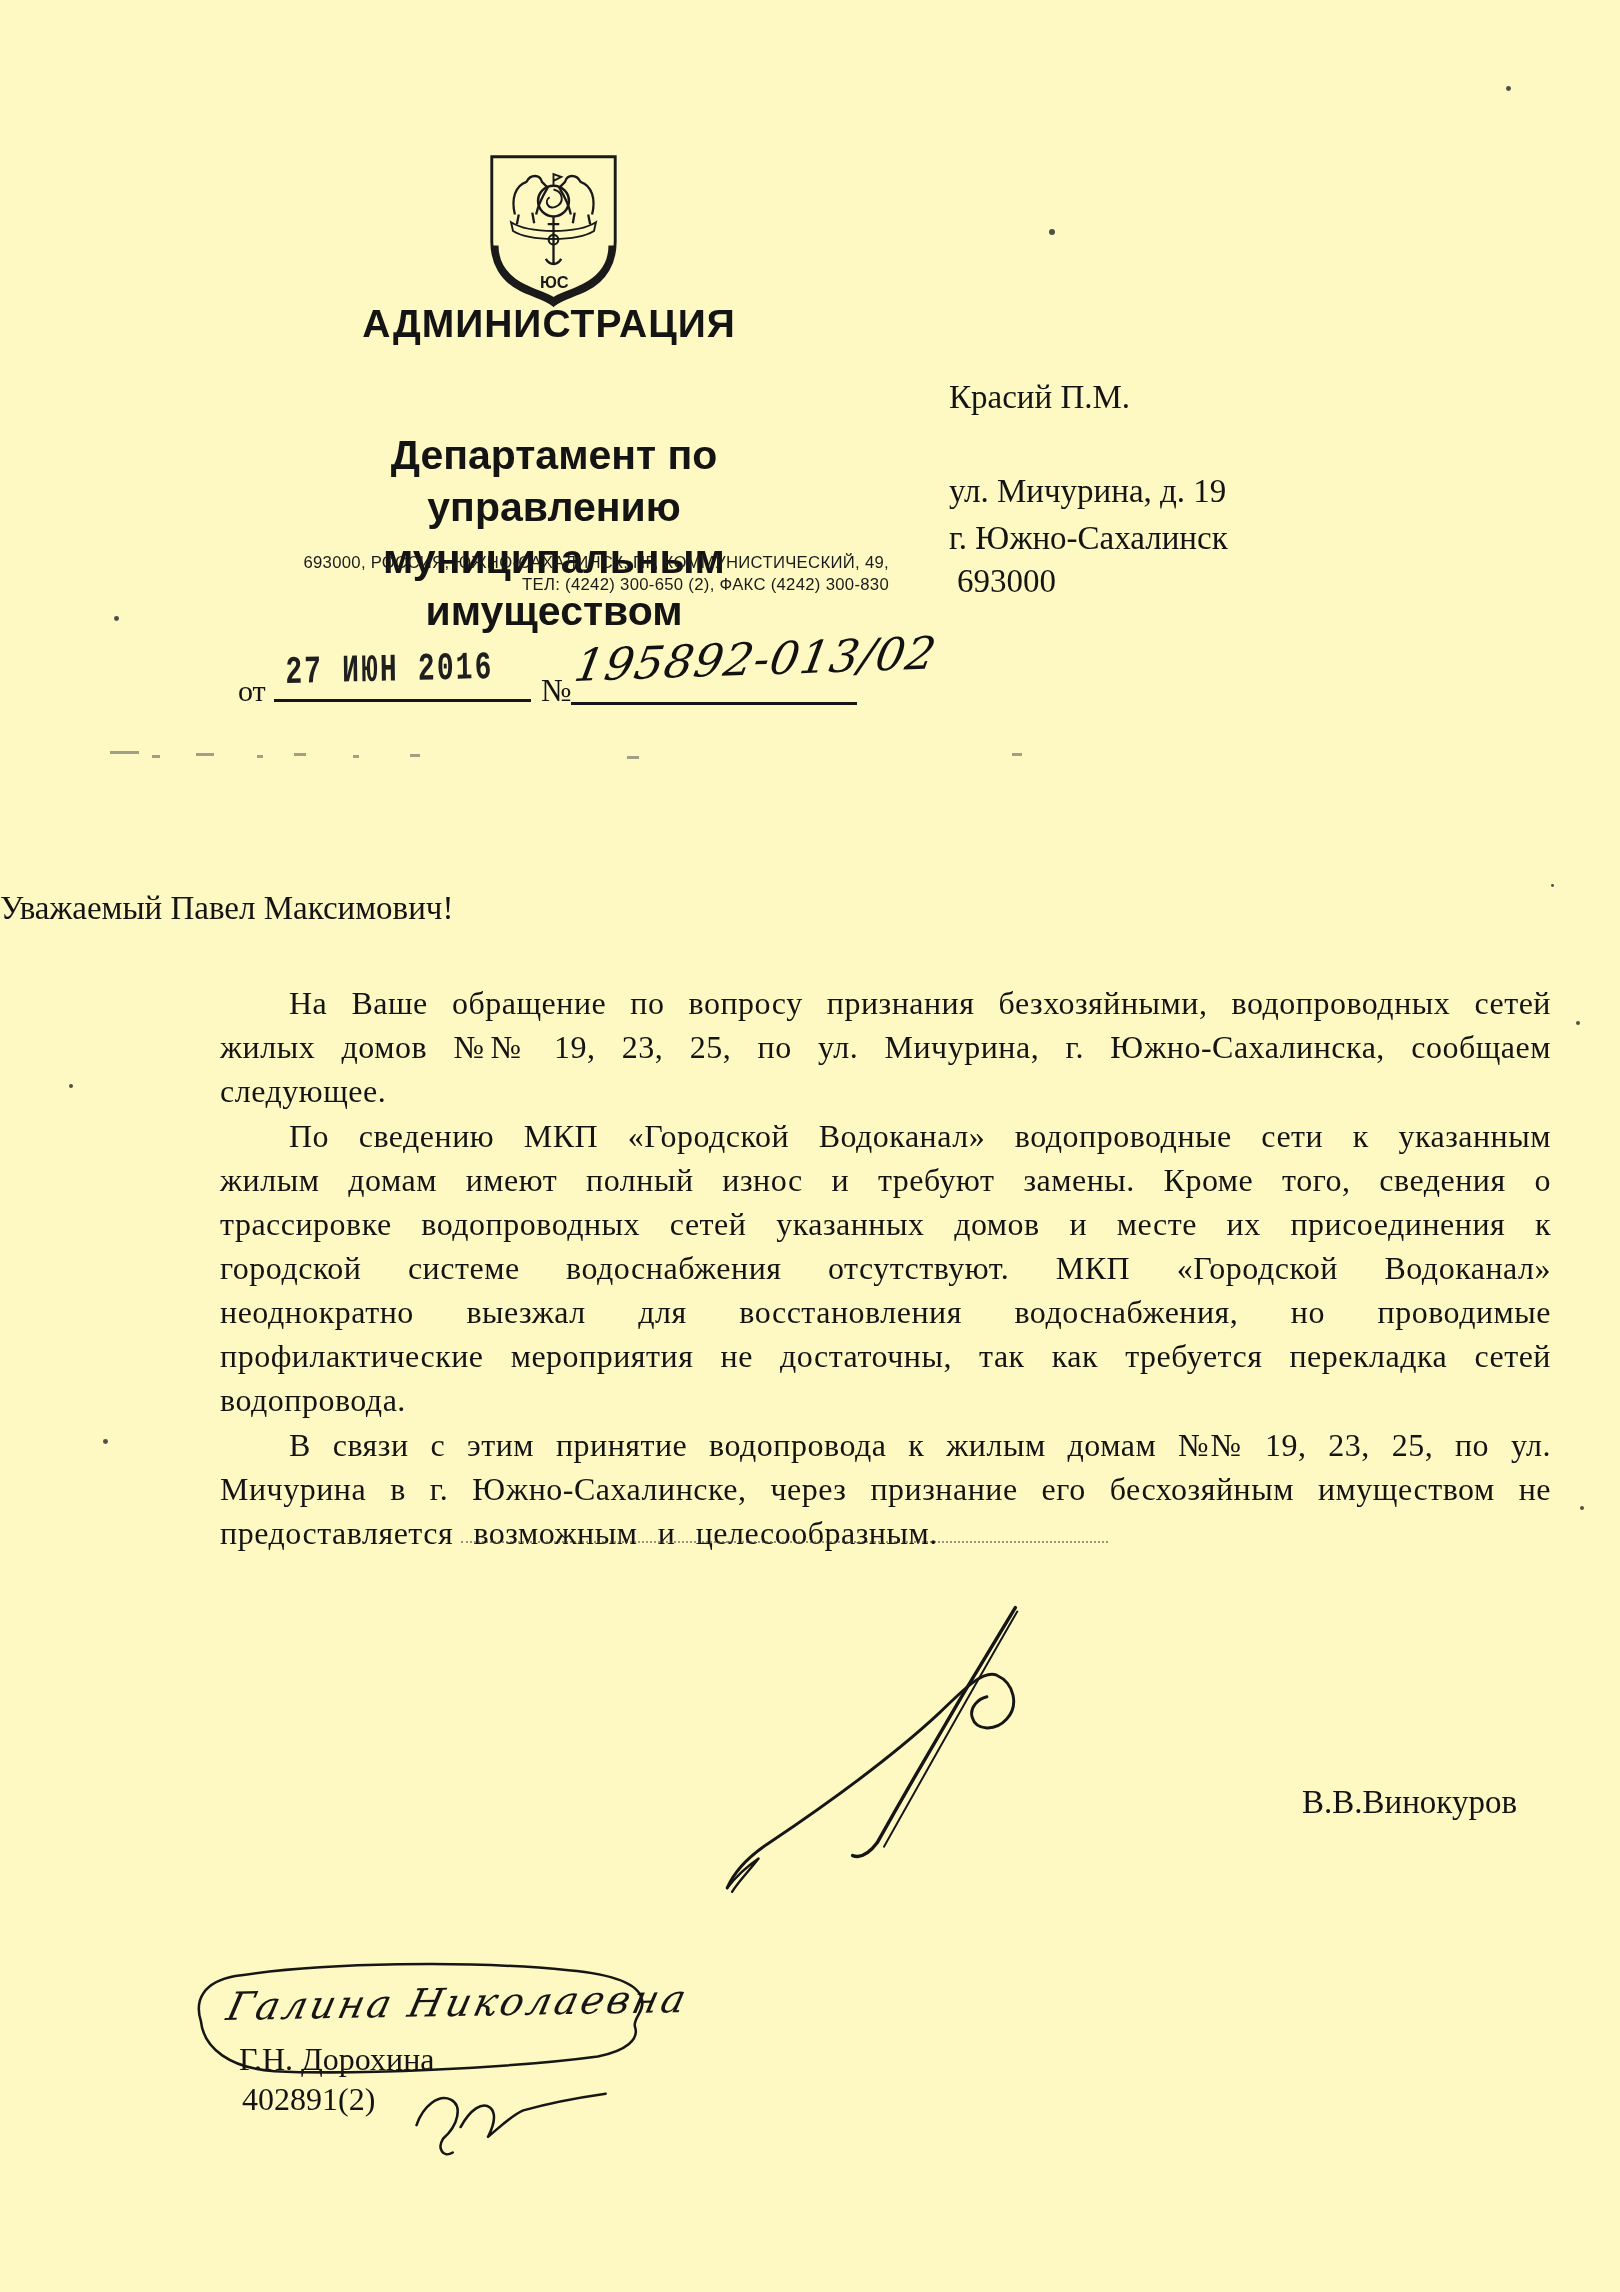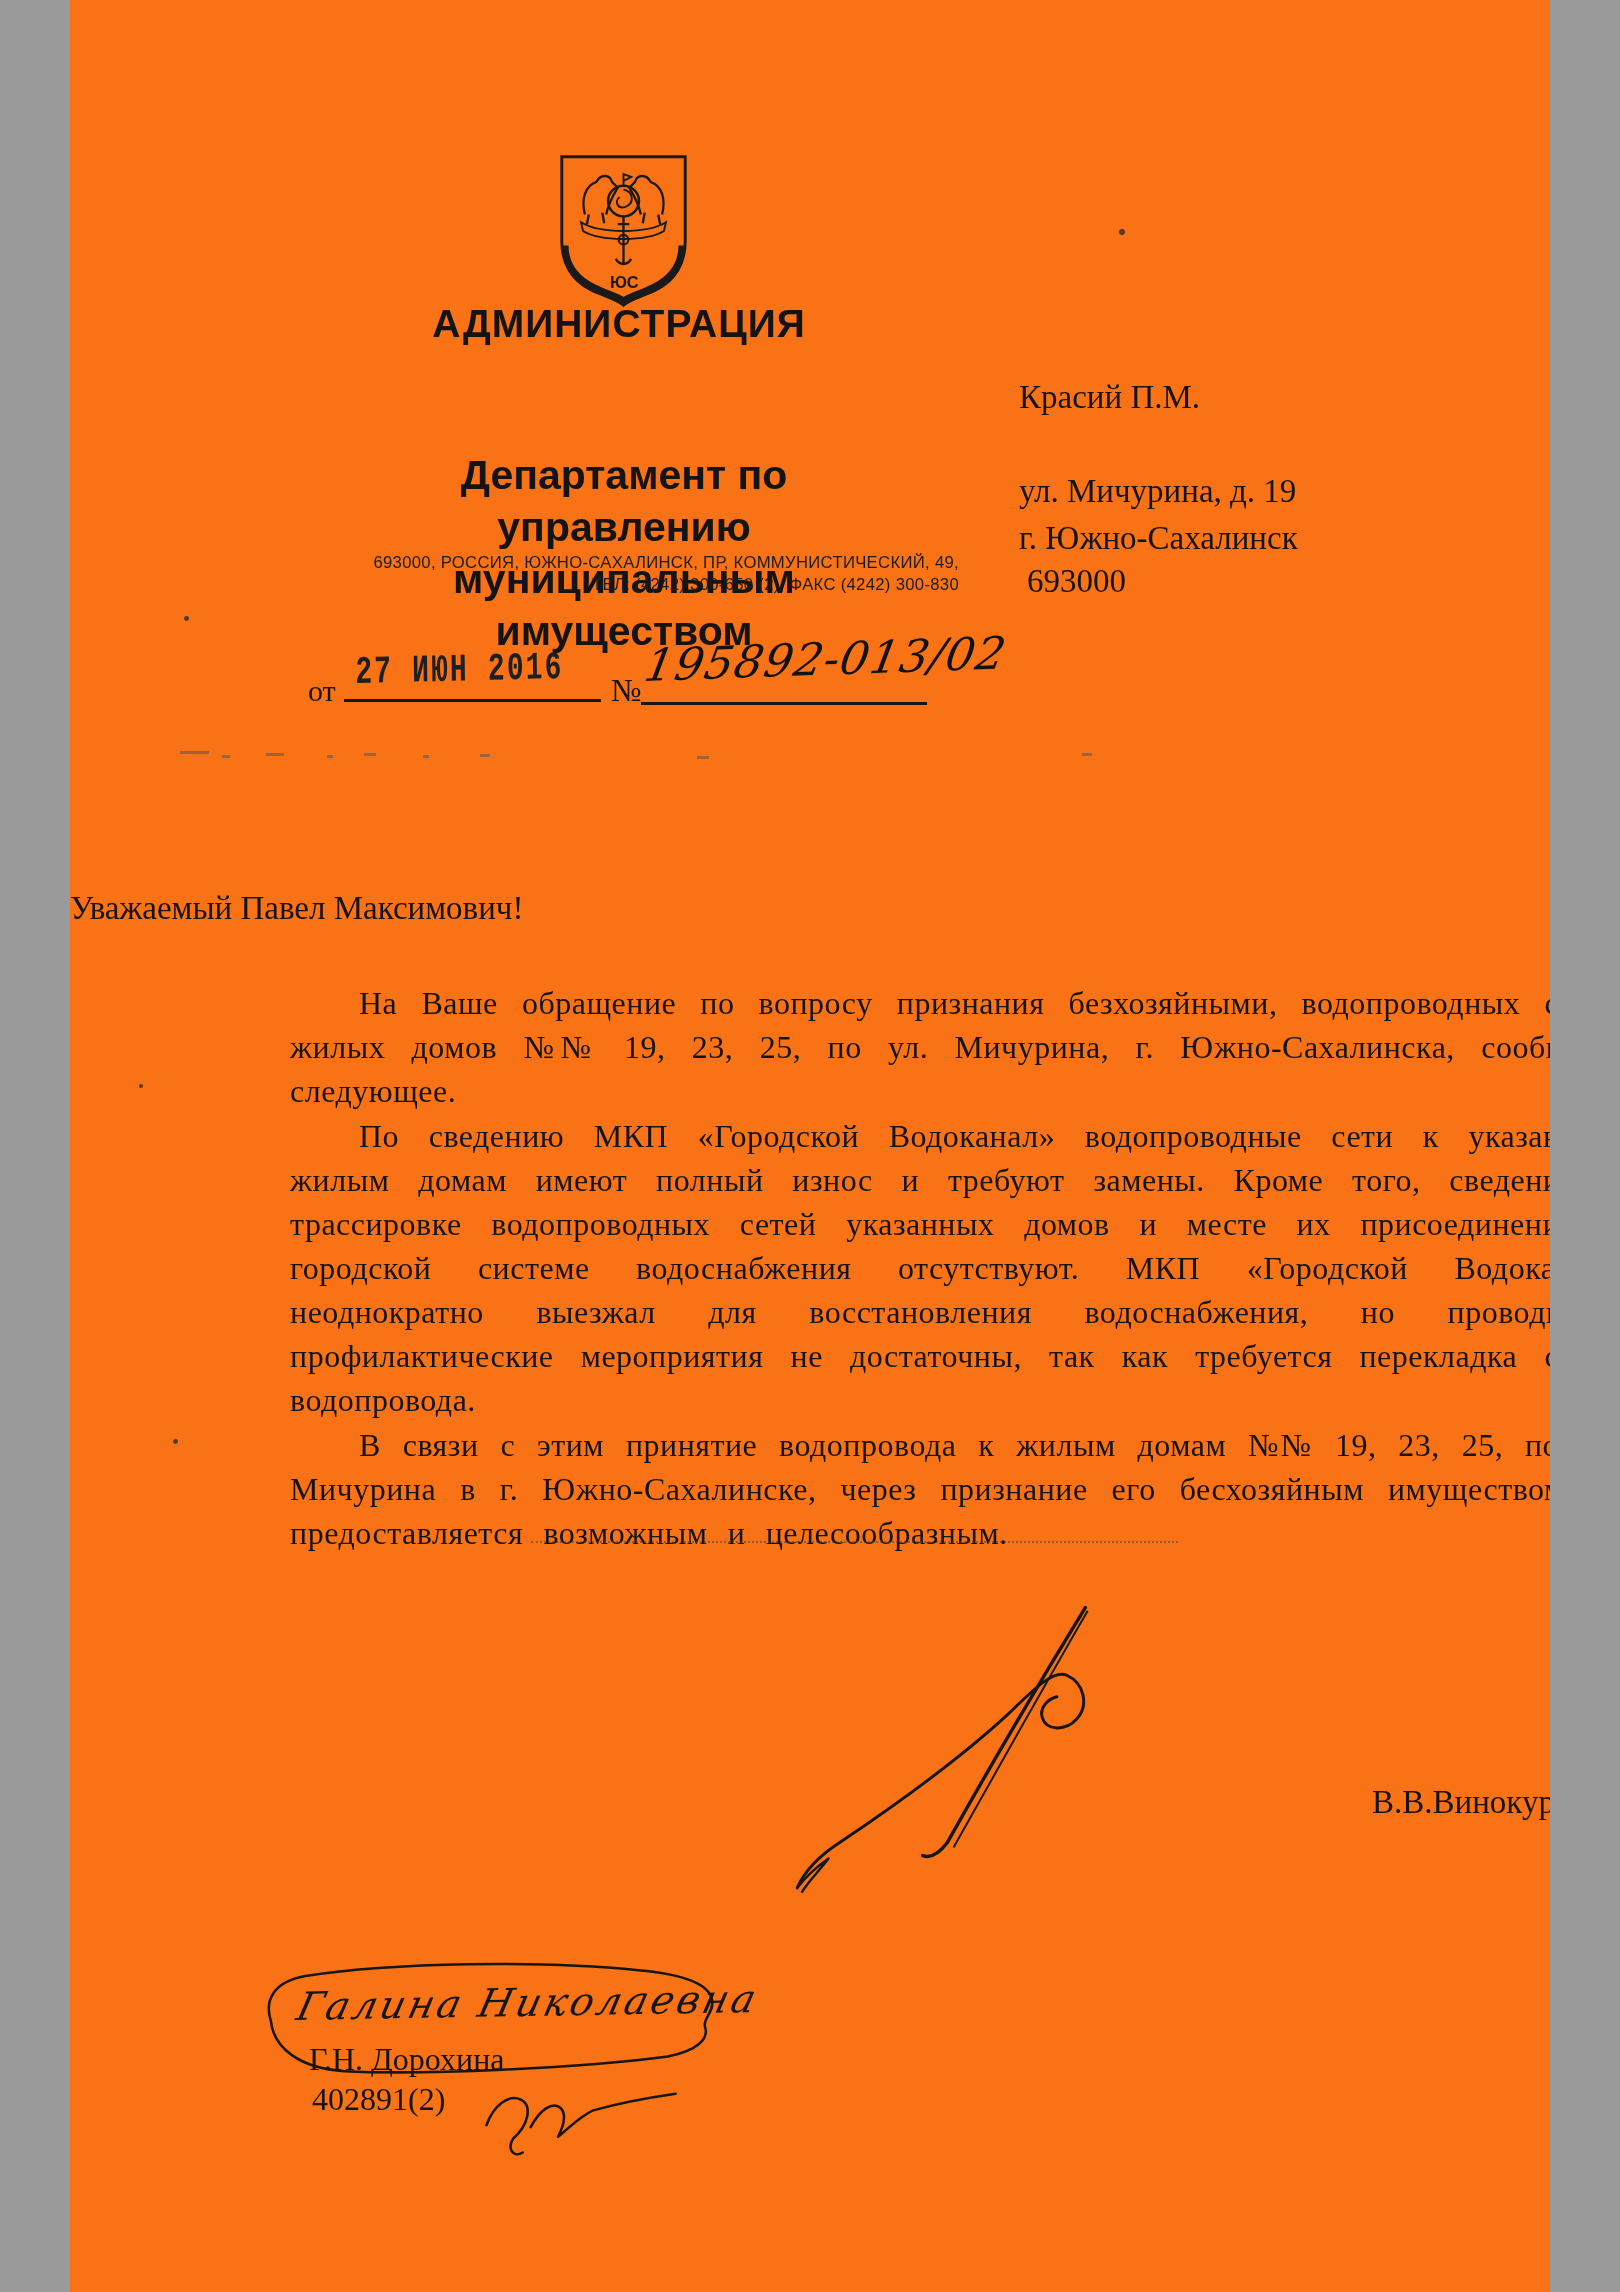--- a/index.html
+++ b/index.html
@@ -1,31 +1,31 @@
 <!DOCTYPE html>
 <html><head>
 <meta charset="utf-8">
 <style>
   * { margin:0; padding:0; box-sizing:border-box; }
   html,body { background:#9a9a9a; }
   .page {
-    position:relative; width:1480px; height:2293px; background:#f97316;
+    position:relative; width:1620px; height:2293px; background:#fef9c3;
     margin:0 auto; overflow:hidden; color:#141414;
     font-family:"Liberation Serif", serif;
   }
   .abs { position:absolute; }
 
   
   .org-block {
     left:255px; top:300px; width:588px; text-align:center;
     font-family:"Liberation Sans", sans-serif; font-weight:bold;
     font-size:39px; line-height:48px; letter-spacing:1px;
   }
   .dept-block {
-    left:260px; top:449px; width:588px; text-align:center;
+    left:260px; top:429px; width:588px; text-align:center;
     font-family:"Liberation Sans", sans-serif; font-weight:bold;
     font-size:41px; line-height:52px;
   }
   .addr-block {
     left:203px; top:552px; width:686px; text-align:right;
     font-family:"Liberation Sans", sans-serif;
     font-size:16.7px; line-height:21.6px; letter-spacing:0.3px; color:#1b1b1b;
   }
 
   

